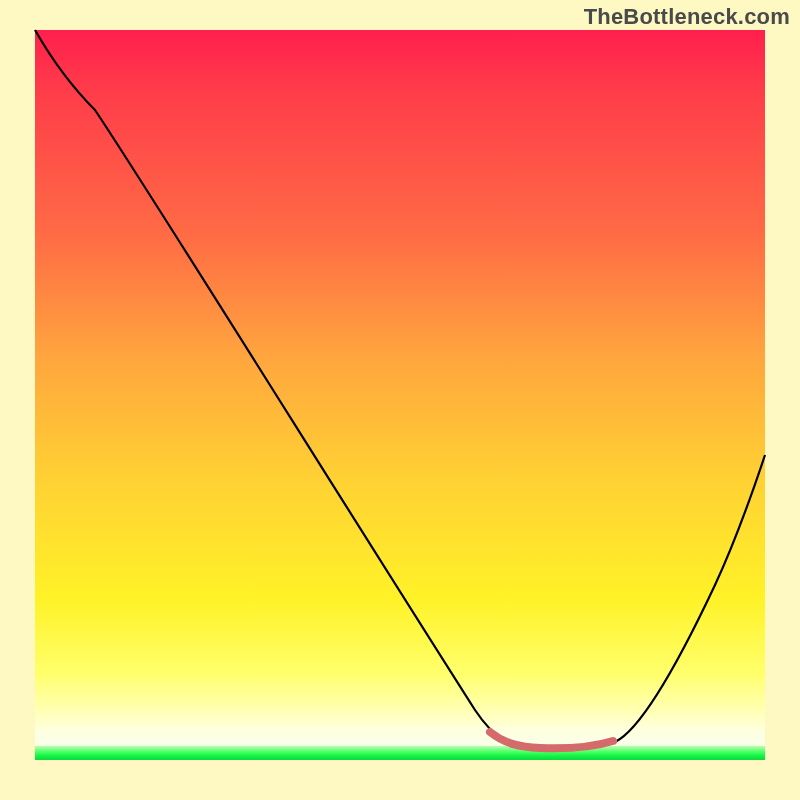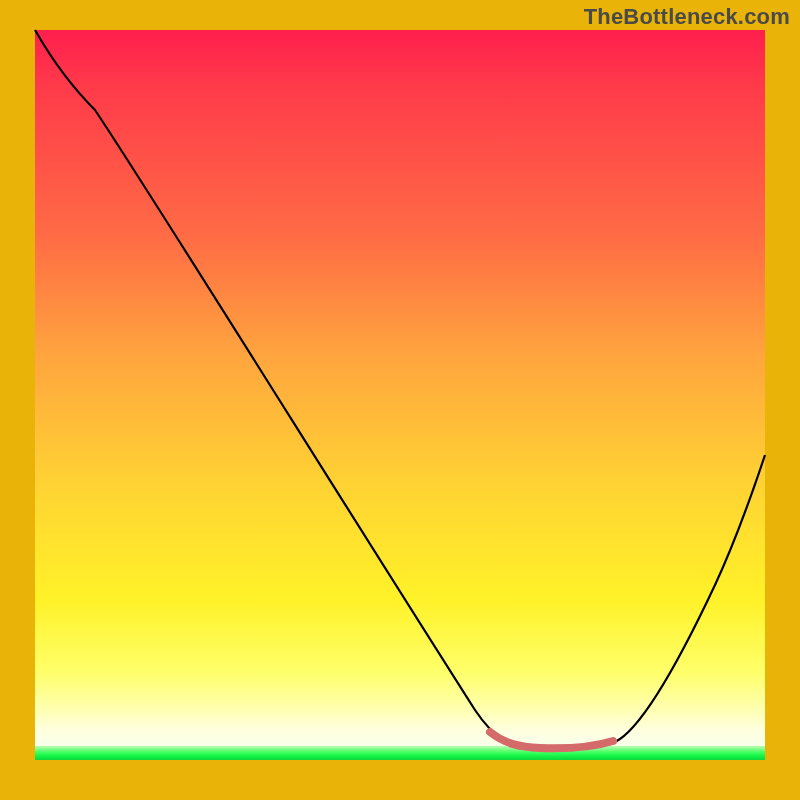--- a/index.html
+++ b/index.html
@@ -8,21 +8,21 @@
     width: 800px;
     height: 800px;
     background: #000;
     overflow: hidden;
     font-family: Arial, Helvetica, sans-serif;
   }
   .frame {
     position: relative;
     width: 800px;
     height: 800px;
-    background: #eab308;
+    background: #fef9c3;
   }
   .watermark {
     position: absolute;
     top: 4px;
     right: 10px;
     color: #4a4a4a;
     font-size: 22px;
     font-weight: bold;
     letter-spacing: 0.2px;
     user-select: none;

